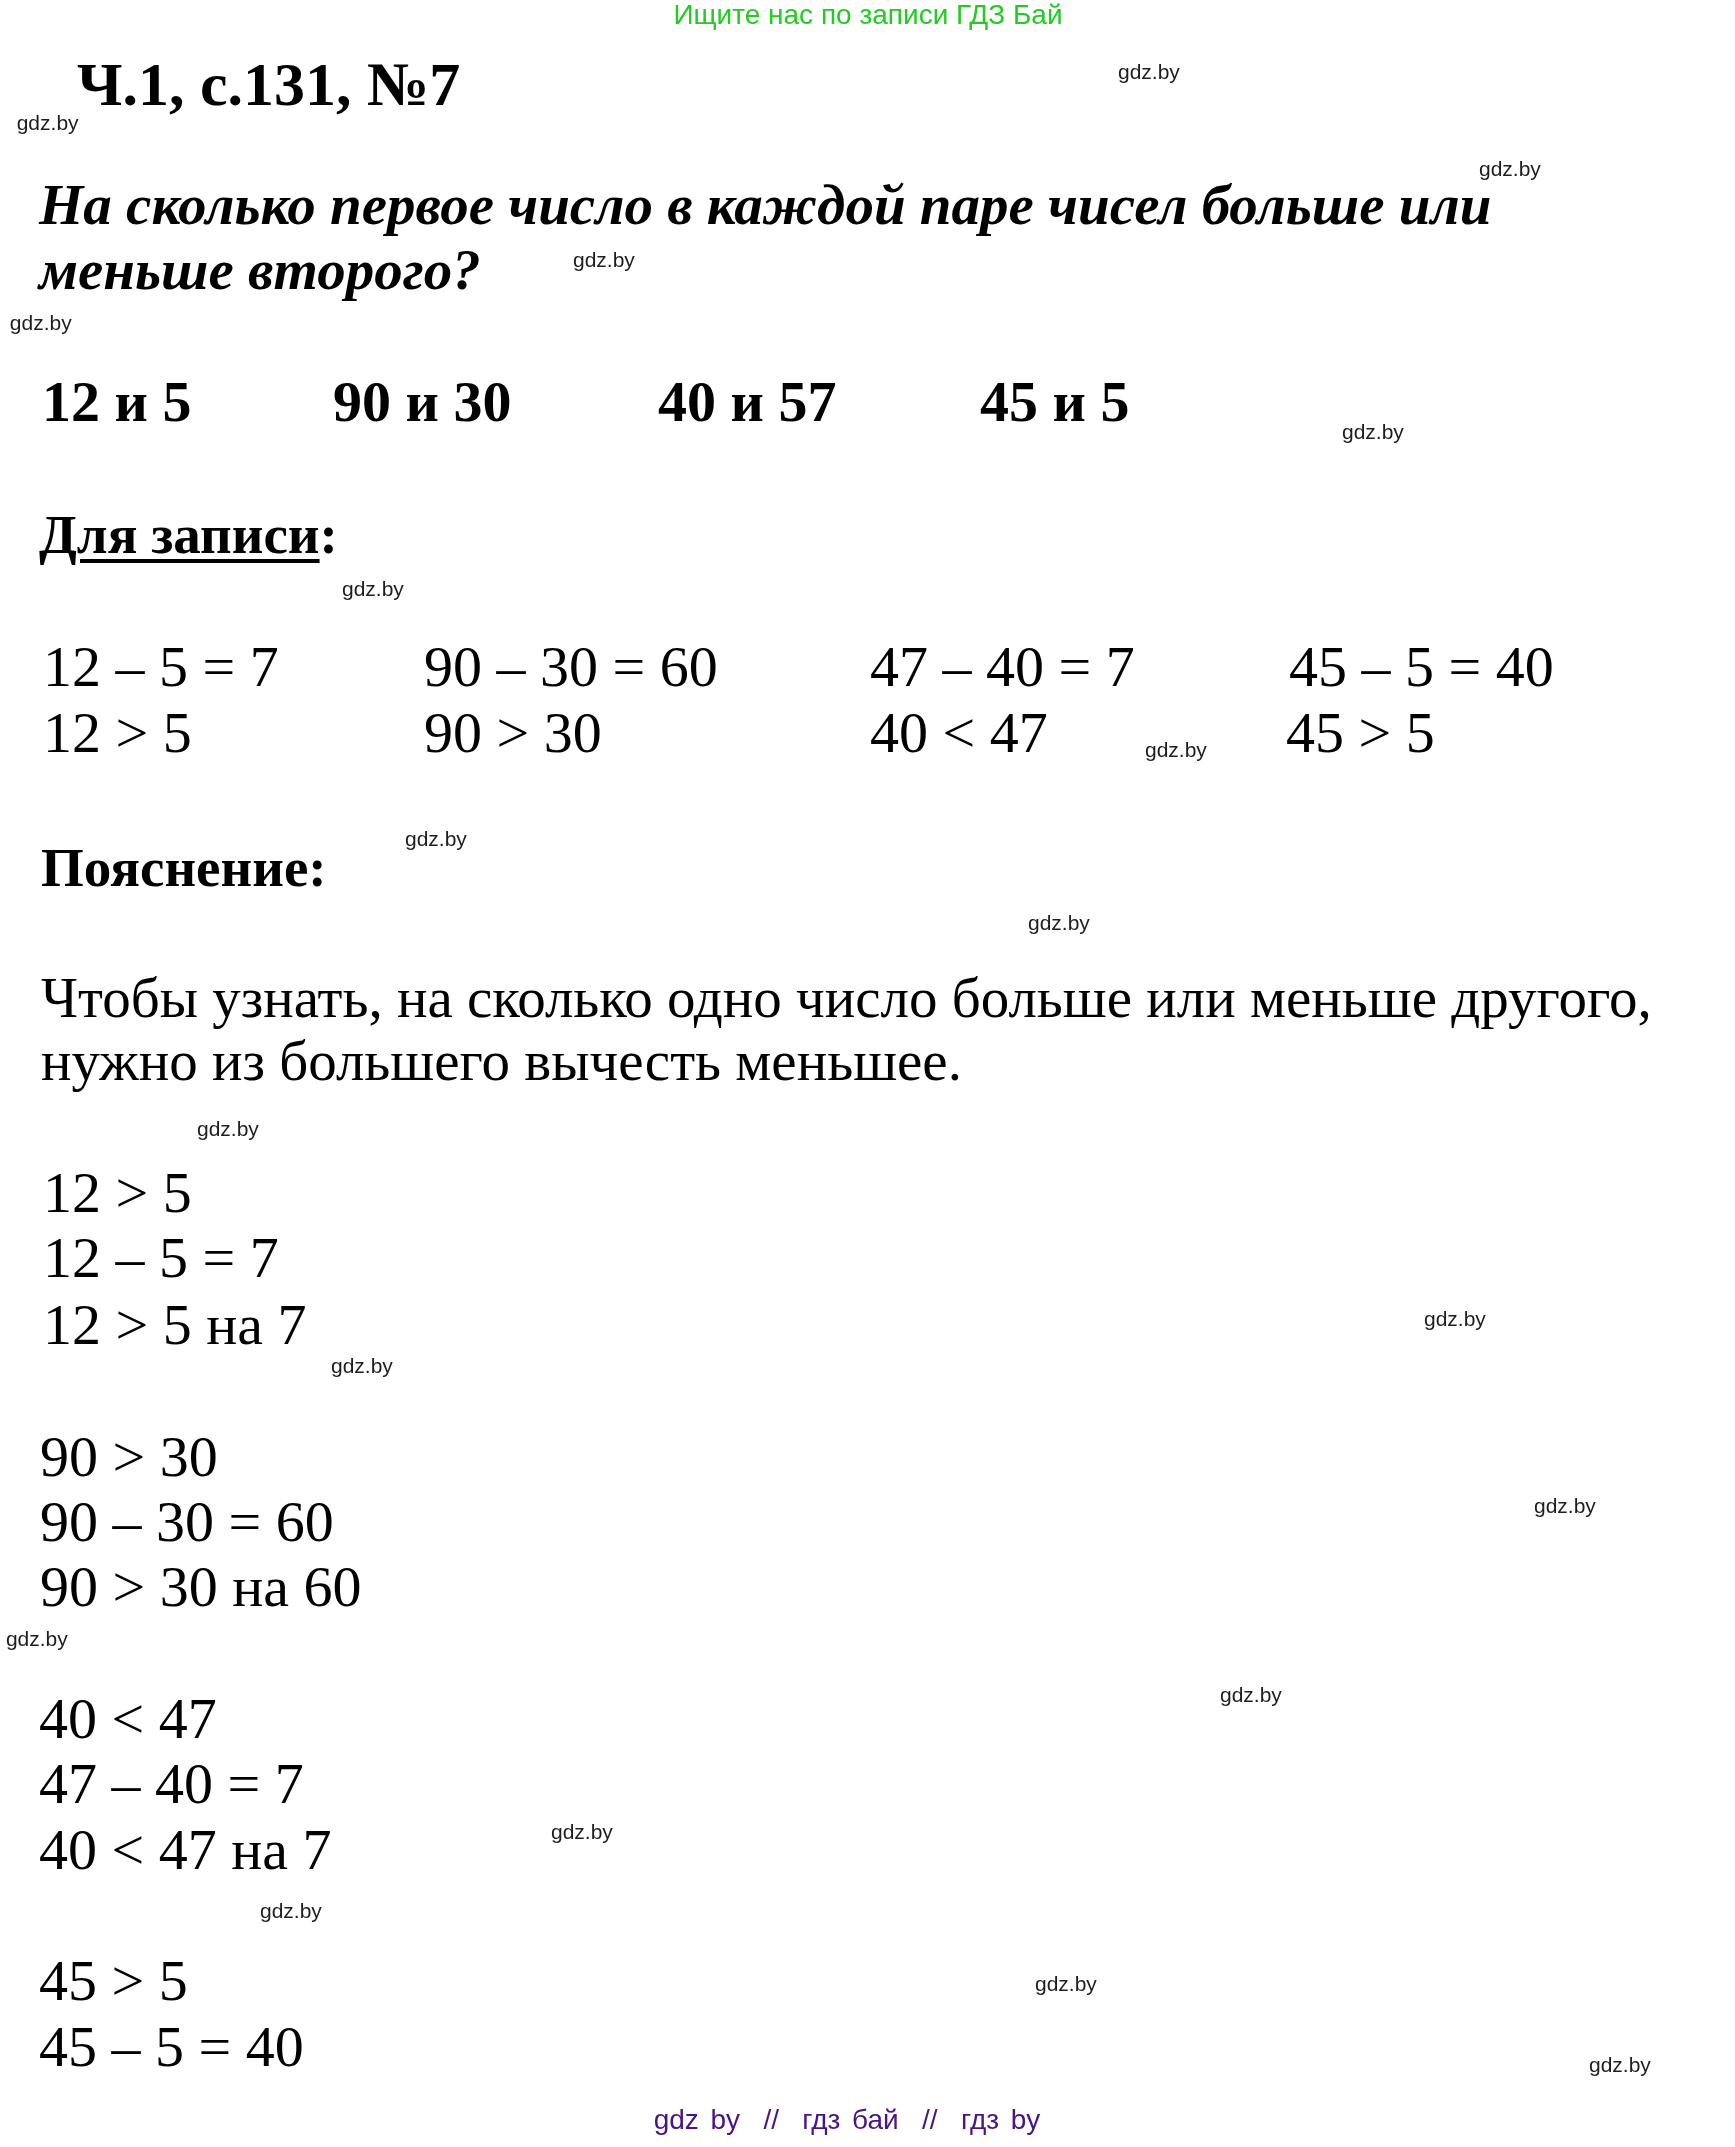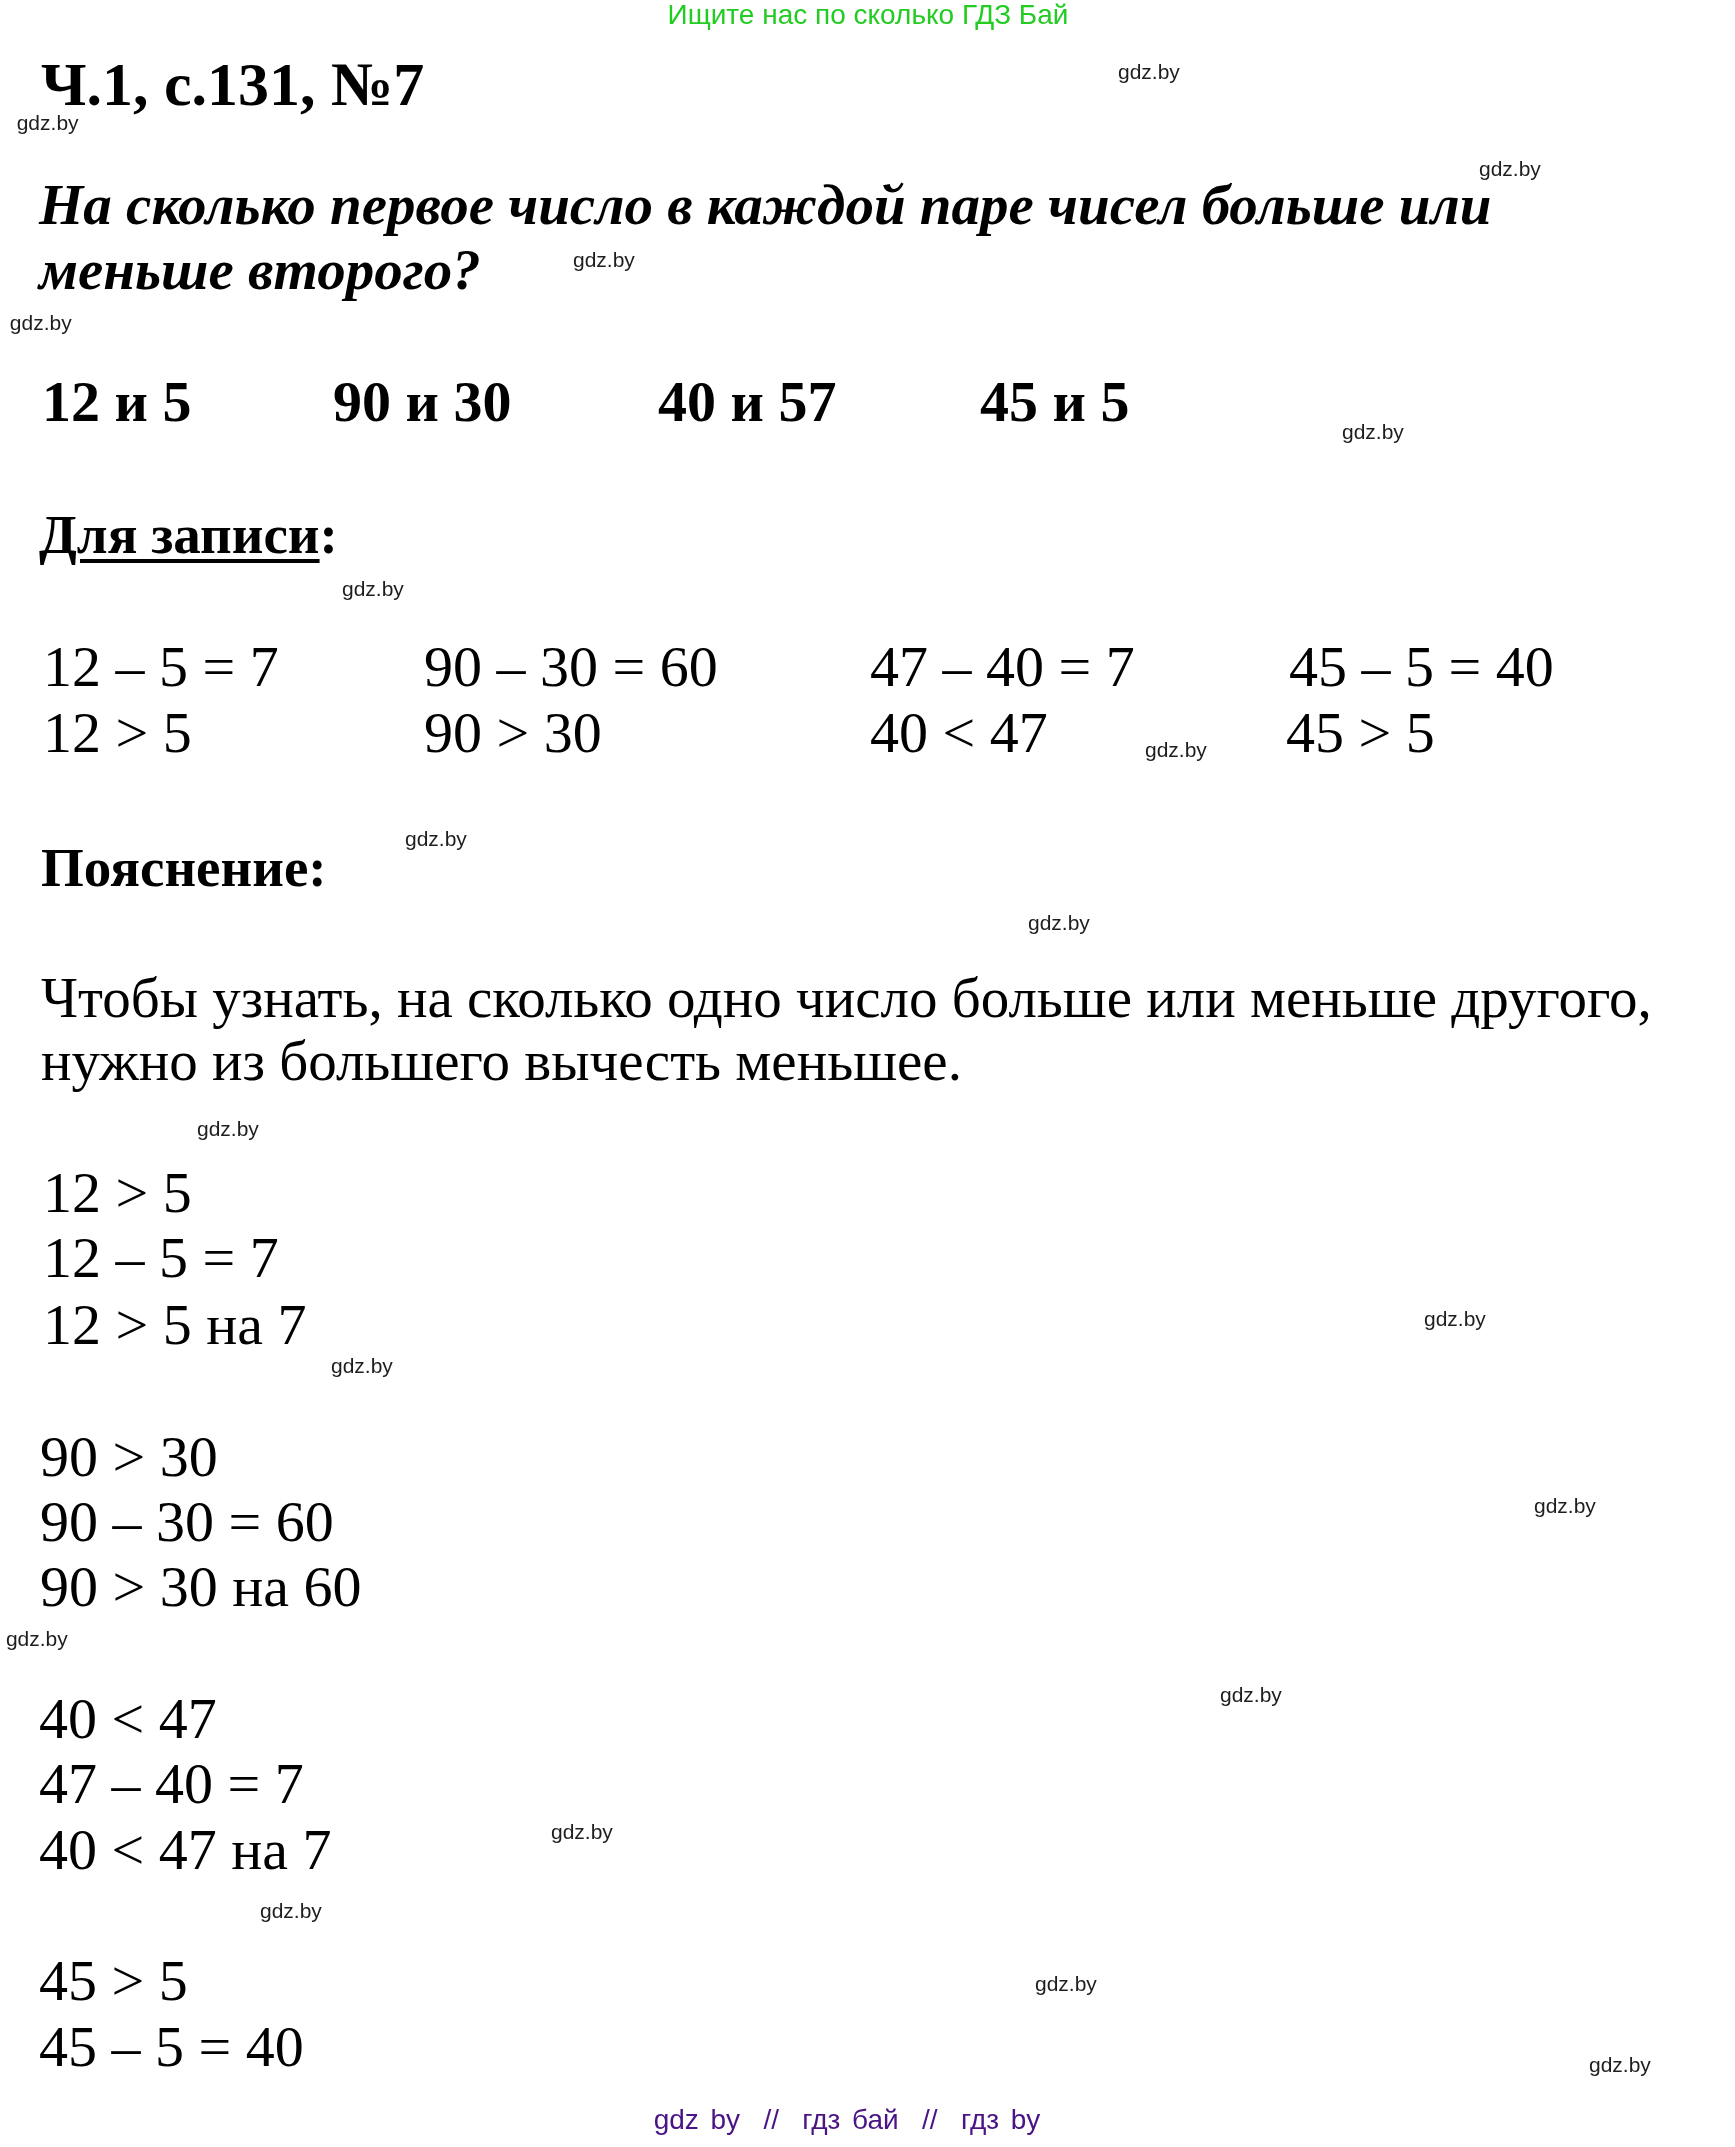--- a/index.html
+++ b/index.html
@@ -1,34 +1,34 @@
 <!DOCTYPE html>
 <html><head>
 <meta charset="utf-8">
 <style>
   html, body { margin: 0; padding: 0; background: #ffffff; }
   body { width: 1736px; height: 2148px; position: relative; overflow: hidden; }
   .abs { position: absolute; white-space: nowrap; line-height: 1; }
   .serif { font-family: "Liberation Serif", "DejaVu Serif", serif; color: #000; }
   .sans { font-family: "Liberation Sans", "DejaVu Sans", sans-serif; }
   .top-banner { font-size: 28px; color: #22cc22; left: 0; width: 1736px; text-align: center; top: 1px; }
-  .heading { font-size: 62px; font-weight: bold; }
+  .heading { font-size: 62px; font-weight: bold; margin-left: 36px; }
   .question { font-size: 57px; font-weight: bold; font-style: italic; }
   .pair { font-size: 58px; font-weight: bold; }
   .section { font-size: 55px; font-weight: bold; }
   .section u { text-decoration: underline; text-decoration-thickness: 3.9px; text-underline-offset: 5.9px; }
   .eq { font-size: 58px; }
   .para { font-size: 57px; }
   .wm { font-size: 21px; color: #1e1e1e; }
   .footer { font-size: 28px; color: #4a1486; left: 0; width: 1694px; text-align: center; top: 2106px; word-spacing: 3.9px; }
 </style>
 </head>
 <body>
 
-<div class="abs sans top-banner">Ищите нас по сколько ГДЗ Бай</div>
+<div class="abs sans top-banner">Ищите нас по записи ГДЗ Бай</div>
 
 <div class="abs serif heading" style="left:41px; top:53px;">Ч.1, с.131, №7</div>
 
 <div class="abs serif question" style="left:39px; top:176px;">На сколько первое число в каждой паре чисел больше или</div>
 <div class="abs serif question" style="left:39px; top:241px;">меньше второго?</div>
 
 <div class="abs serif pair" style="left:42px; top:373px;">12 и 5</div>
 <div class="abs serif pair" style="left:333px; top:373px;">90 и 30</div>
 <div class="abs serif pair" style="left:658px; top:373px;">40 и 57</div>
 <div class="abs serif pair" style="left:980px; top:373px;text-align:center;">45 и 5</div>

